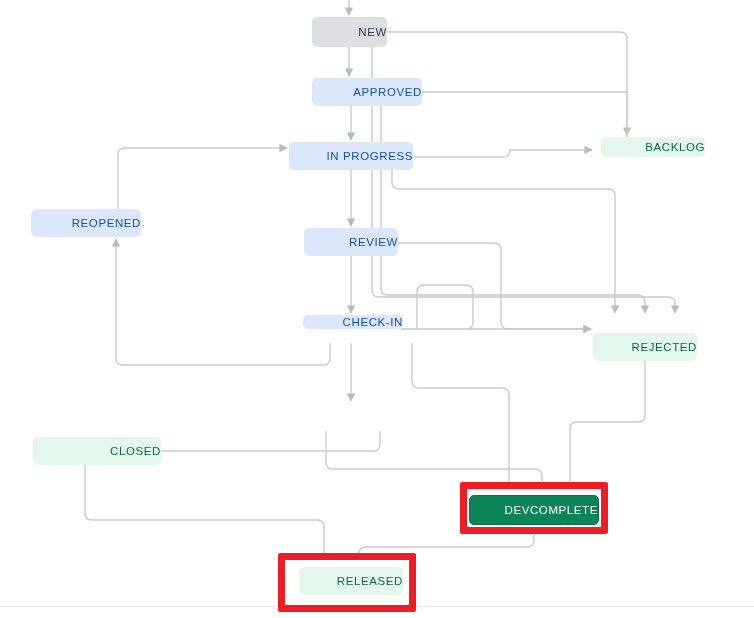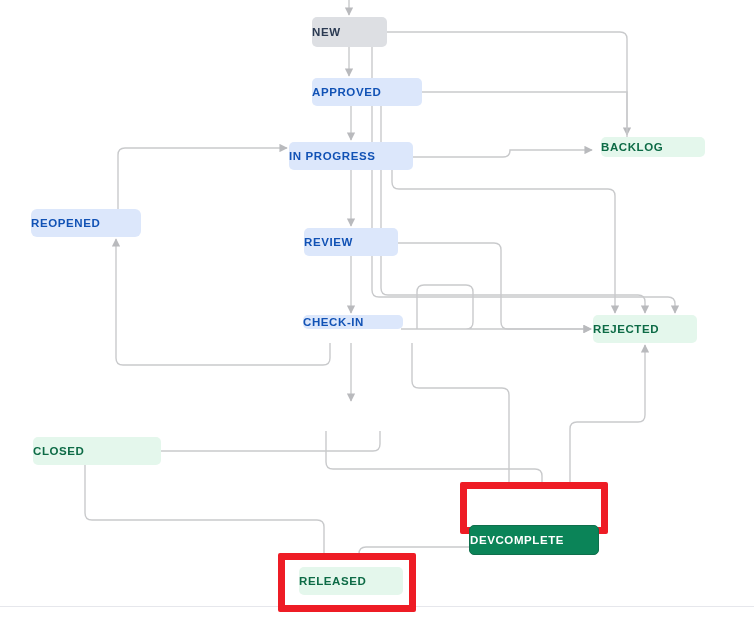--- a/index.html
+++ b/index.html
@@ -21,33 +21,33 @@
     left: 0;
     top: 0;
     width: 754px;
     height: 618px;
   }
   .node {
     position: absolute;
     box-sizing: border-box;
     display: flex;
     align-items: center;
-    justify-content: flex-start;
+    justify-content: flex-end;
     border-radius: 5px;
     font-size: 11.5px;
-    font-weight: bold;
+    font-weight: normal;
     letter-spacing: 0.6px;
     white-space: nowrap;
     z-index: 5;
     user-select: none;
   }
   .node.gray   { background: #dddfe3; color: #2b3a52; }
   .node.blue   { background: #dce7fb; color: #1152b5; }
   .node.green  { background: #e4f7ec; color: #0d6b46; }
-  .node.solid  { background: #0b8458; color: #ffffff; border: 1px solid #0f6f4c; margin-top: 30px; }
+  .node.solid  { background: #0b8458; color: #ffffff; border: 1px solid #0f6f4c; }
   .highlight-box {
     position: absolute;
     box-sizing: border-box;
     border: 7px solid #ee1c25;
     background: #ffffff;
     border-radius: 2px;
     z-index: 4;
   }
   .bottom-divider {
     position: absolute;
@@ -134,21 +134,21 @@
   </div>
   <div class="node blue" style="left:31px; top:209px; width:110px; height:28px;border-radius:6px;">
     <span>REOPENED</span>
   </div>
   <div class="node blue" style="left:304px; top:228px; width:94px; height:28px;">
     <span>REVIEW</span>
   </div>
   <div class="node blue" style="left:303px; top:315px; width:100px; height:14px;">
     <span>CHECK-IN</span>
   </div>
-  <div class="node green" style="left:593px; top:315px; width:104px; height:28px;">
+  <div class="node green" style="left:593px; top:333px; width:104px; height:28px;">
     <span>REJECTED</span>
   </div>
   <div class="node green" style="left:33px; top:437px; width:128px; height:28px;">
     <span>CLOSED</span>
   </div>
   <div class="node solid" style="left:469px; top:495px; width:130px; height:30px;">
     <span>DEVCOMPLETE</span>
   </div>
   <div class="node green" style="left:299px; top:567px; width:104px; height:28px;">
     <span>RELEASED</span>

